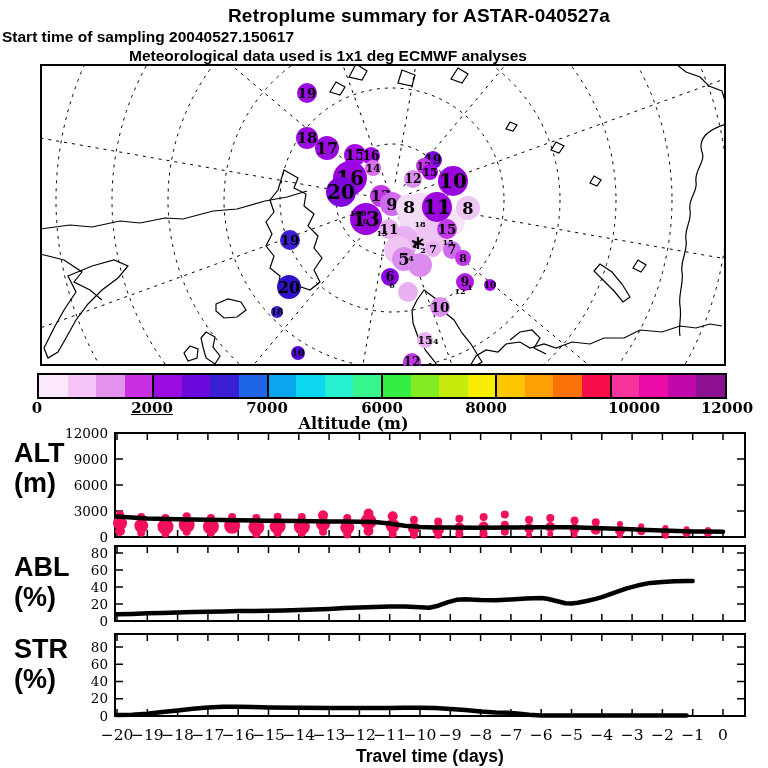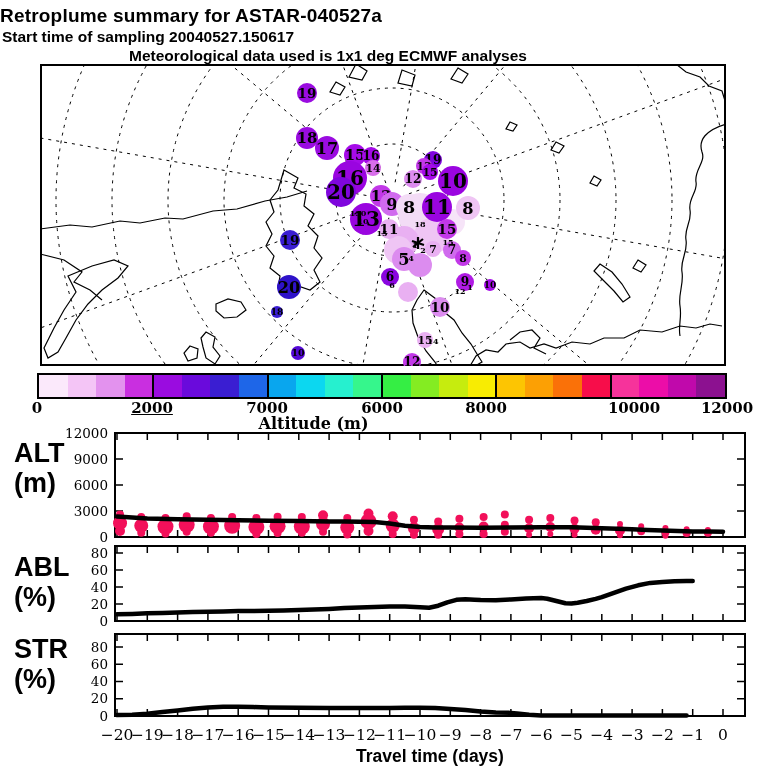--- a/index.html
+++ b/index.html
@@ -1,31 +1,31 @@
 <!DOCTYPE html>
 <html><head>
 <meta charset="utf-8">
 <style>
   html,body{margin:0;padding:0;background:#fff;}
   .page{position:relative;width:768px;height:768px;background:#fff;color:#000;overflow:hidden;}
-  .t1{position:absolute;top:5px;left:0;width:610px;text-align:left;
+  .t1{position:absolute;top:5px;left:0;width:610px;text-align:right;
       font:bold 19px "Liberation Sans",sans-serif;letter-spacing:0.2px;}
   .t2{position:absolute;top:28px;left:0;width:764px;padding:0 2px;display:flex;justify-content:space-between;
       font:bold 15.5px "Liberation Sans",sans-serif;flex-direction:column;}
   .t3{position:absolute;top:47px;left:0;width:656px;text-align:center;
       font:bold 15.5px "Liberation Sans",sans-serif;}
   #mapSvg{position:absolute;left:40px;top:64px;}
   #colorbar{position:absolute;left:37px;top:373px;width:686px;height:22px;border:2px solid #000;display:flex;}
   #colorbar .seg{flex:1 1 auto;height:100%;}
   #colorbar .div{position:absolute;top:0;bottom:0;width:2px;background:#000;}
   #cbLabels{position:absolute;left:37px;top:399px;width:690px;height:16px;
       font:bold 15px "DejaVu Serif",serif;}
   #cbLabels span{position:absolute;transform:translateX(-50%);white-space:nowrap;}
   .cbTitle{position:absolute;top:414px;left:0;width:627px;text-align:center;
-      font:bold 16px "DejaVu Serif",serif;}
+      font:bold 16px "DejaVu Serif",serif;padding-left:40px;}
   #chartSvg{position:absolute;left:0;top:424px;}
   svg text{user-select:none;}
 </style>
 </head>
 <body>
 
 <div class="page">
 
   <div class="t1">Retroplume summary for ASTAR-040527a</div>
   <div class="t2">

